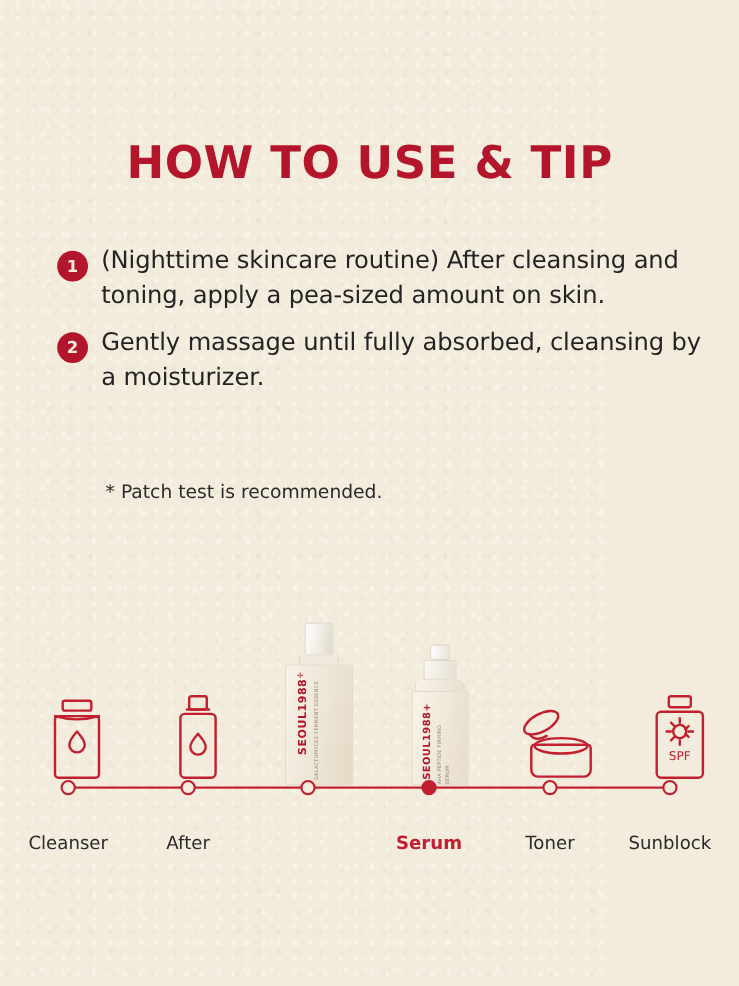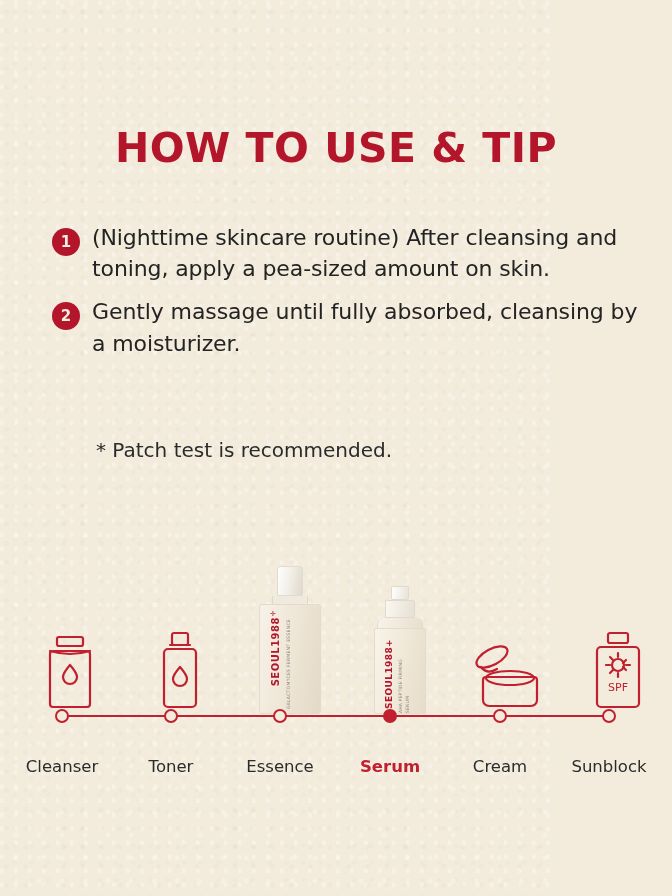--- a/index.html
+++ b/index.html
@@ -82,21 +82,21 @@
     color: #232323;
     font-weight: 400;
     max-width: 552px;
     letter-spacing: -0.1px;
   }
   .note {
     position: absolute;
     top: 438px;
     left: 96px;
     font-family: "DejaVu Sans", sans-serif;
-    font-size: 20px;
+    font-size: 17px;
     color: #2b2b2b;
   }
 
   
   .routine {
     position: absolute;
     left: 0;
     top: 520px;
     width: 672px;
     height: 300px;
@@ -377,18 +377,17 @@
   <div class="line"></div>
 
   <div class="dot" style="left:55px;"></div>
   <div class="dot" style="left:164px;"></div>
   <div class="dot" style="left:273px;"></div>
   <div class="dot filled" style="left:383px;"></div>
   <div class="dot" style="left:493px;"></div>
   <div class="dot" style="left:602px;"></div>
 
   <div class="stage-label" style="left:-8px;">Cleanser</div>
-  <div class="stage-label" style="left:101px;">Toner</div>
-  <div class="stage-label" style="left:210px;">Essence</div>
+  <div class="stage-label" style="left:101px;">After</div>
   <div class="stage-label active" style="left:320px;">Serum</div>
-  <div class="stage-label" style="left:430px;">Cream</div>
+  <div class="stage-label" style="left:430px;">Toner</div>
   <div class="stage-label" style="left:539px;">Sunblock</div>
 </div>
 
 </body></html>

